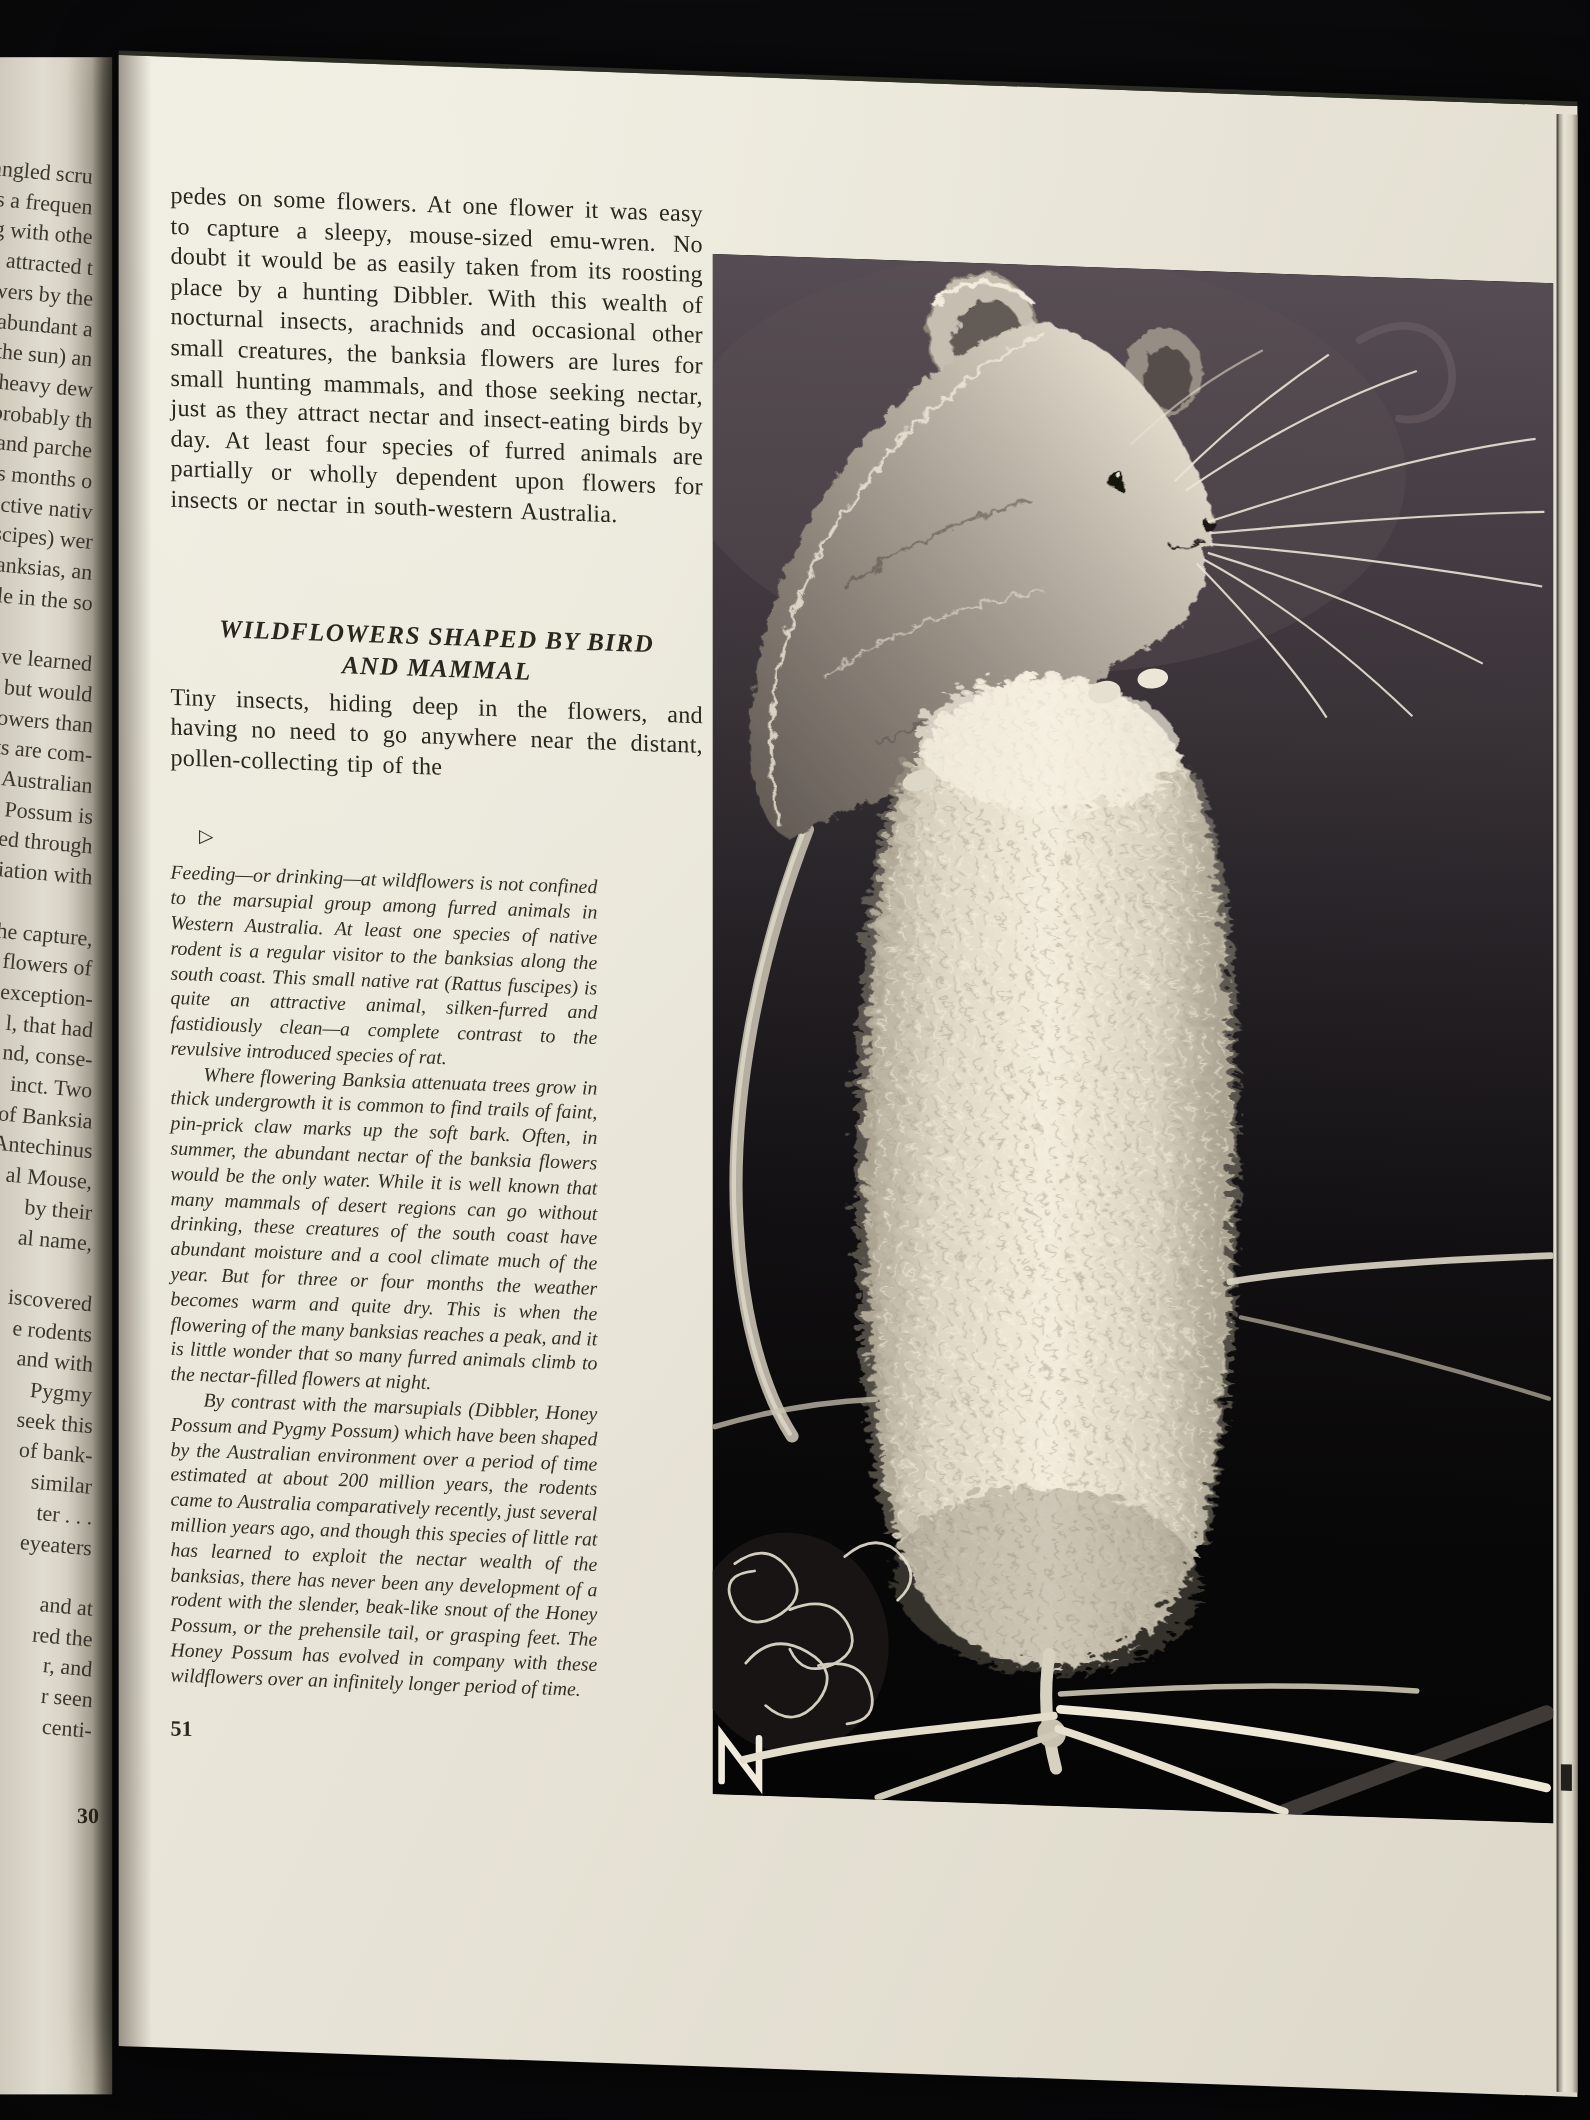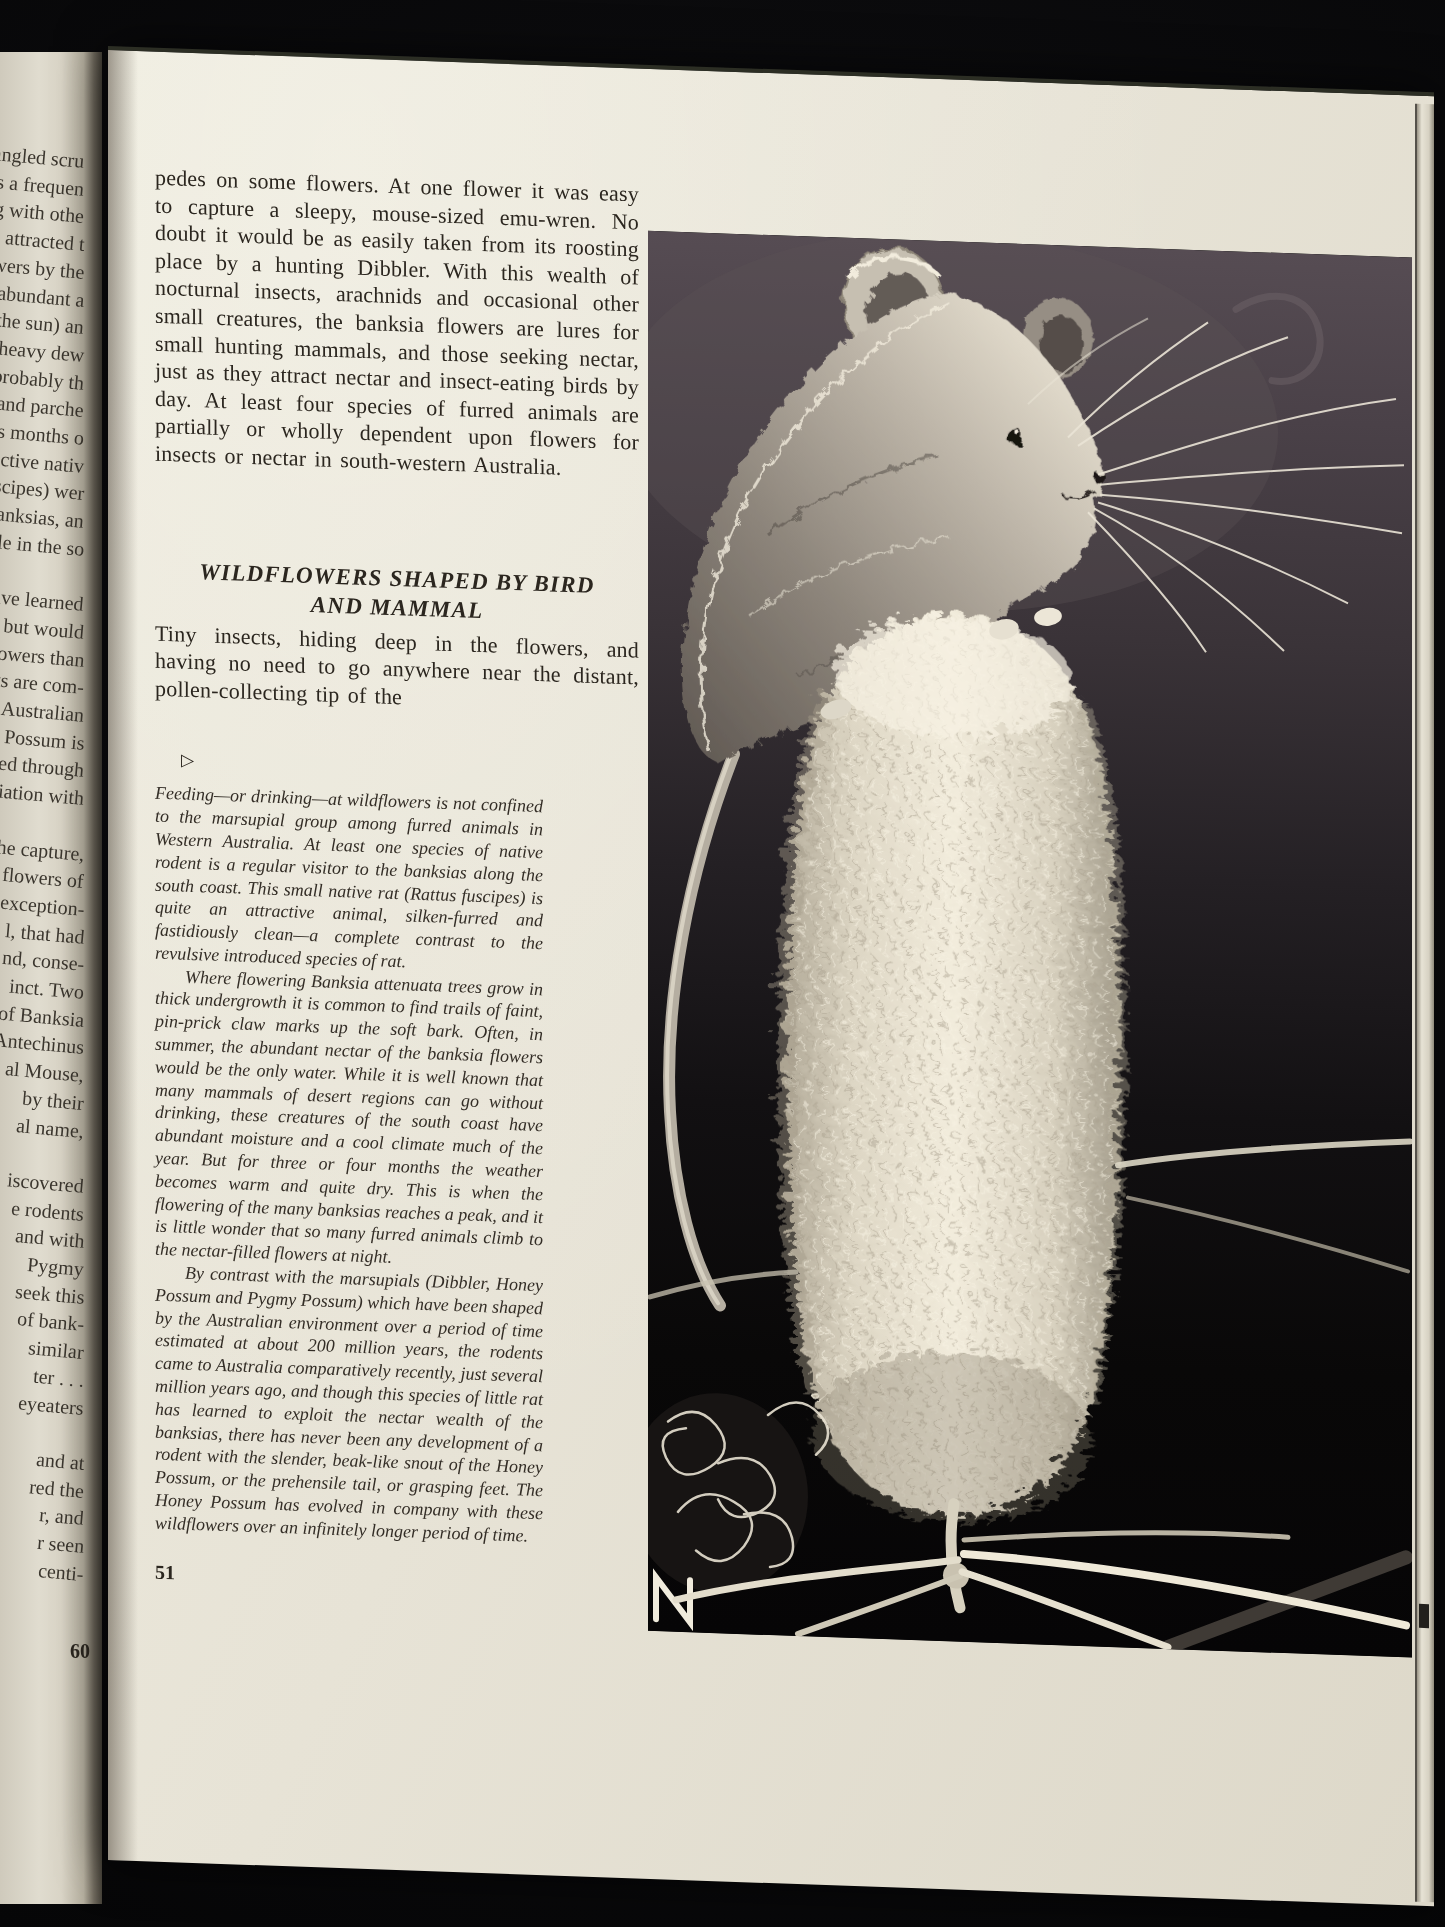--- a/index.html
+++ b/index.html
@@ -104,21 +104,21 @@
         <span class="frag-line">similar</span>
         <span class="frag-line">ter . . .</span>
         <span class="frag-line">eyeaters</span>
         <span class="frag-line"></span>
         <span class="frag-line">and at</span>
         <span class="frag-line">red the</span>
         <span class="frag-line">r, and</span>
         <span class="frag-line">r seen</span>
         <span class="frag-line">centi-</span>
       </div>
-    <div class="pageno pageno-left">60</div>
+    <div class="pageno pageno-left">30</div>
   </div>
 
   <div class="page">
     <div class="gutter-shadow"></div>
 
     <div class="column">
       <p class="body-par">pedes on some flowers.  At one flower it was easy to capture a sleepy, mouse-sized emu-wren.  No doubt it would be as easily taken from its roosting place by a hunting Dibbler.  With this wealth of nocturnal insects, arachnids and occasional other small creatures, the banksia flowers are lures for small hunting mammals, and those seeking nectar, just as they attract nectar and insect-eating birds by day.  At least four species of furred animals are partially or wholly dependent upon flowers for insects or nectar in south-western Australia.</p>
       <h2 class="heading">
         <span class="hl">WILDFLOWERS SHAPED BY BIRD</span>
         <span class="hl">AND MAMMAL</span>

